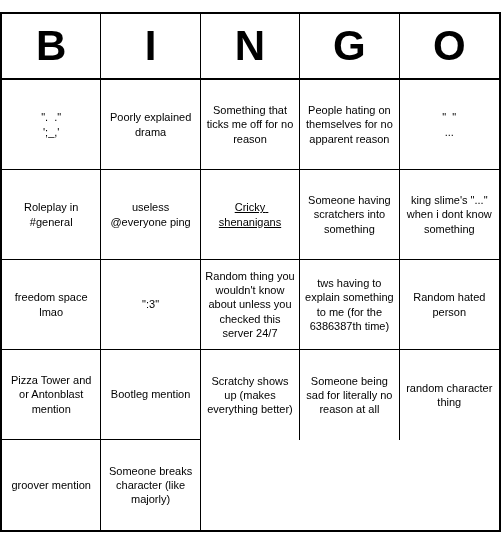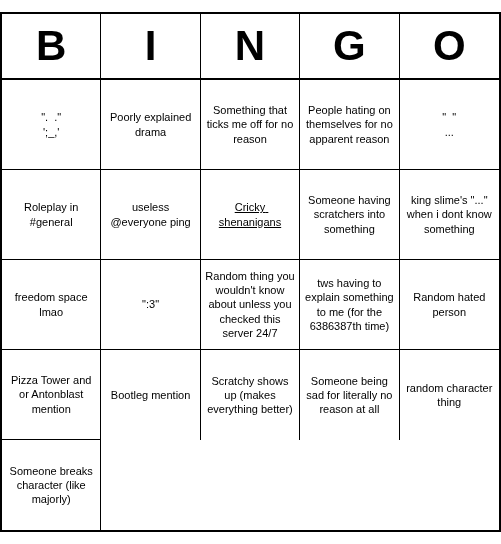--- a/index.html
+++ b/index.html
@@ -81,15 +81,16 @@
       <div class="bingo-cell" style="white-space: pre-wrap;">freedom space lmao</div>
       <div class="bingo-cell" style="white-space: pre-wrap;">":3"</div>
       <div class="bingo-cell" style="white-space: pre-wrap;">Random thing you wouldn't know about unless you checked this server 24/7</div>
       <div class="bingo-cell" style="white-space: pre-wrap;">tws having to explain something to me (for the 6386387th time)</div>
       <div class="bingo-cell" style="white-space: pre-wrap;">Random hated person</div>
       <div class="bingo-cell" style="white-space: pre-wrap;">Pizza Tower and or Antonblast mention</div>
       <div class="bingo-cell" style="white-space: pre-wrap;">Bootleg mention</div>
       <div class="bingo-cell" style="white-space: pre-wrap;">Scratchy shows up (makes everything better)</div>
       <div class="bingo-cell" style="white-space: pre-wrap;">Someone being sad for literally no reason at all</div>
       <div class="bingo-cell" style="white-space: pre-wrap;">random character thing</div>
+      <div class="bingo-cell" style="white-space: pre-wrap;">groover mention</div>
       <div class="bingo-cell" style="white-space: pre-wrap;">Someone breaks character (like majorly)</div>
     </div>
 </div>
 
 </body></html>

